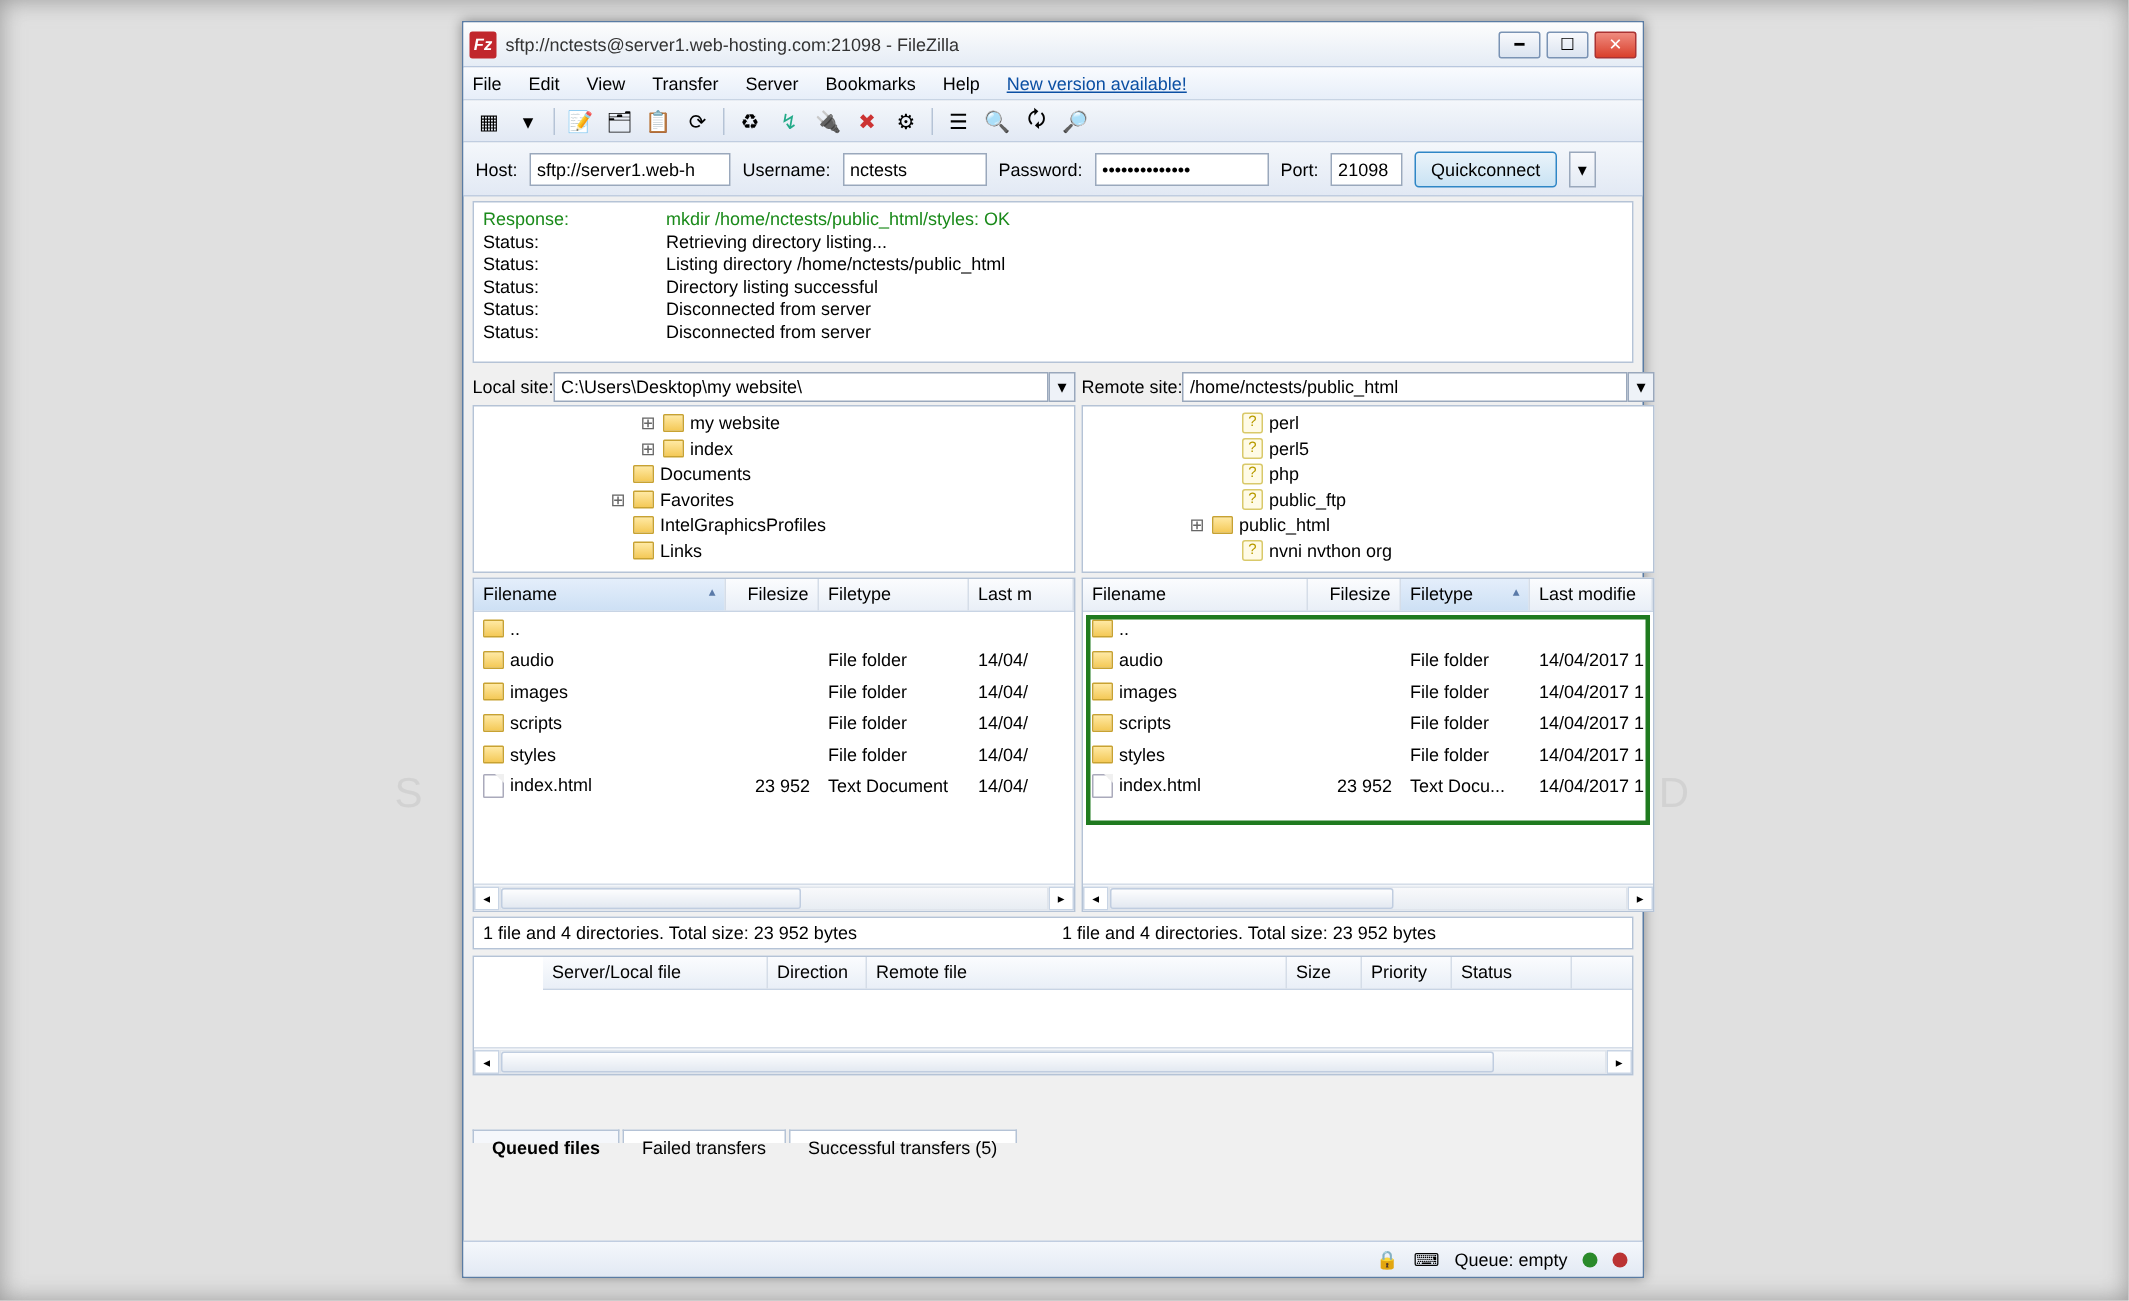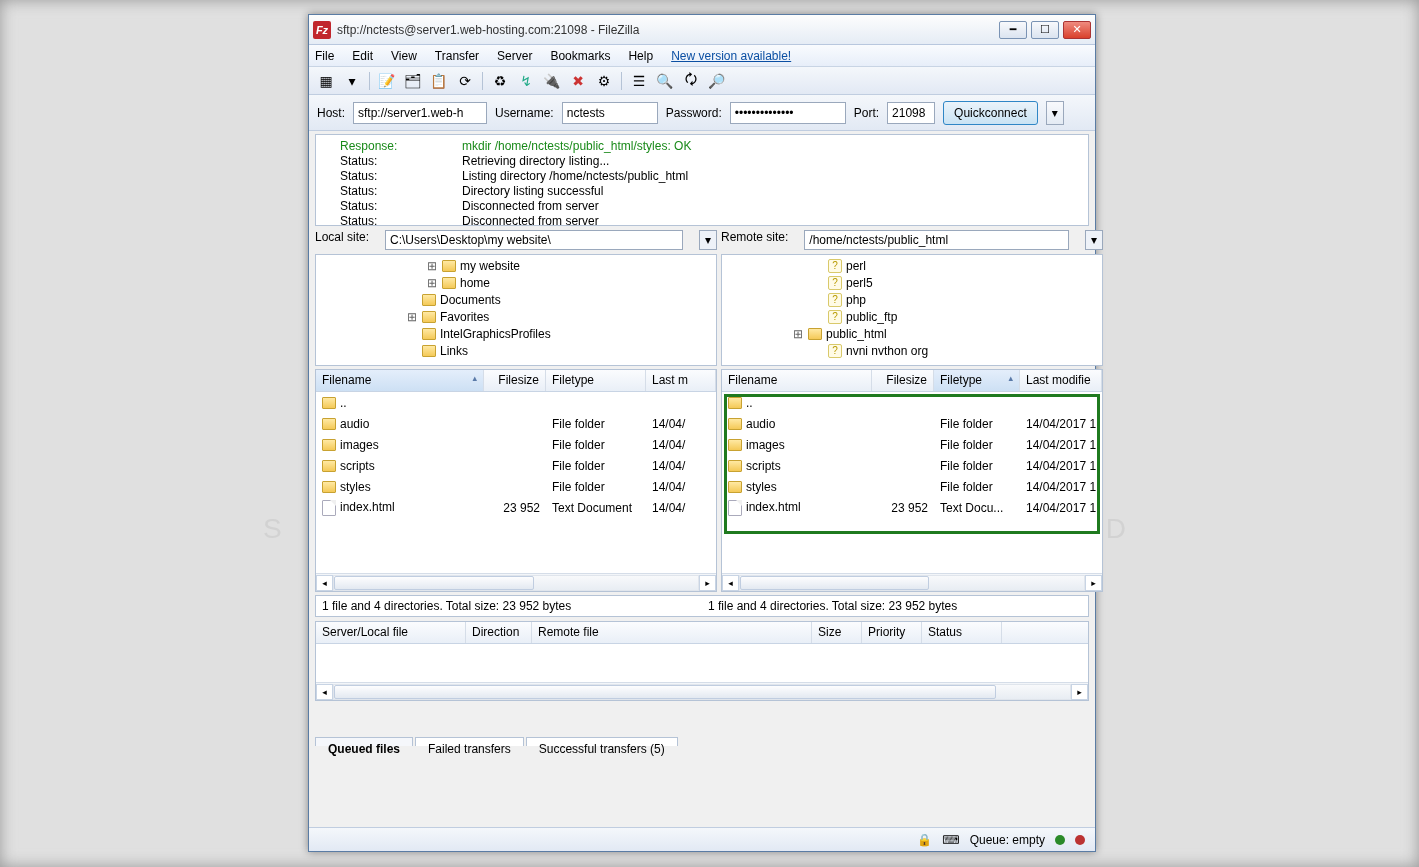--- a/index.html
+++ b/index.html
@@ -15,28 +15,28 @@
 .menubar { height:22px; background:linear-gradient(#f9fbfe,#e7eef9); border-bottom:1px solid #c8d4e4; display:flex; align-items:center; padding:0 6px; gap:18px; }
 .menubar span.link { color:#0b4fa3; text-decoration:underline; cursor:pointer; }
 .toolbar { height:28px; background:linear-gradient(#f4f7fb,#e2e9f4); border-bottom:1px solid #c0cde0; display:flex; align-items:center; padding:0 6px; gap:4px; }
 .tbtn { width:22px; height:20px; border:1px solid transparent; display:flex; align-items:center; justify-content:center; font-size:14px; cursor:pointer; }
 .tbtn.sep { width:1px; height:18px; background:#b5c3d6; border:none; margin:0 2px; }
 .connbar { height:36px; background:linear-gradient(#f4f7fb,#e2e9f4); border-bottom:1px solid #c0cde0; display:flex; align-items:center; padding:0 8px; gap:8px; }
 .connbar label { }
 .connbar input { height:22px; border:1px solid #9aa8bc; padding:0 4px; background:#fff; }
 .qbtn { height:24px; padding:0 10px; border:1px solid #2f86c6; border-radius:3px; background:linear-gradient(#eaf3fa,#c9e3f4); cursor:pointer; }
 .qdrop { width:18px; height:24px; border:1px solid #9aa8bc; background:linear-gradient(#f8f9fc,#e4ebf4); display:flex; align-items:center; justify-content:center; cursor:pointer; }
-.log { height:92px; border:1px solid #b5c3d6; margin:3px 6px 0 6px; background:#fff; padding:4px 24px; overflow:auto; position:relative; }
+.log { height:108px; border:1px solid #b5c3d6; margin:3px 6px 0 6px; background:#fff; padding:4px 6px; overflow:auto; position:relative; }
 .logrow { display:flex; gap:8px; line-height:15px; }
 .logrow .lbl { width:114px; }
 .green { color:#1a8a1a; }
 .blue { color:#1030af; }
 .panes { display:flex; height:362px; margin:4px 6px 0 6px; gap:4px; }
 .pane { flex:1; display:flex; flex-direction:column; }
-.pathrow { height:24px; display:flex; align-items:flex-start; gap:16px; }
+.pathrow { height:24px; display:flex; align-items:center; gap:0; }
 .pathrow input { flex:1; height:20px; border:1px solid #9aa8bc; padding:0 4px; }
 .pathrow .dd { width:18px; height:20px; border:1px solid #9aa8bc; background:#eef2f8; display:flex; align-items:center; justify-content:center; cursor:pointer; }
 .tree { height:112px; border:1px solid #b5c3d6; background:#fff; overflow:auto; padding:2px 2px 2px 110px; position:relative; }
 .treerow { display:flex; align-items:center; height:17px; gap:4px; }
 .tw { width:12px; text-align:center; color:#666; cursor:pointer; }
 .folder-ico { width:14px; height:12px; background:linear-gradient(#ffe9a3,#f4c957); border:1px solid #c8a231; border-radius:1px; }
 .q-ico { width:14px; height:14px; border:1px solid #d9c96a; background:#fffbe6; color:#b89b00; font-size:10px; display:flex; align-items:center; justify-content:center; border-radius:2px; }
 .filelist { flex:1; border:1px solid #b5c3d6; background:#fff; display:flex; flex-direction:column; margin-top:3px; }
 .flhead { height:22px; display:flex; background:linear-gradient(#fbfcfe,#e9eff7); border-bottom:1px solid #c8d4e4; }
 .flhead div { padding:3px 6px; border-right:1px solid #d5dde8; overflow:hidden; white-space:nowrap; }
@@ -49,21 +49,21 @@
 .file-ico::after { content:""; position:absolute; right:-1px; top:-1px; border:3px solid transparent; border-right-color:#f0f0f0; border-top-color:#f0f0f0; }
 .c1{width:168px}.c2{width:62px;text-align:right}.c3{width:100px}.c4{width:70px}
 .rc1{width:150px}.rc2{width:62px;text-align:right}.rc3{width:86px}.rc4{width:82px}
 .hscroll { height:18px; background:#f2f5f9; border-top:1px solid #d5dde8; display:flex; align-items:center; }
 .hscroll .ar { width:17px; height:16px; border:1px solid #c8d4e4; background:#fff; display:flex; align-items:center; justify-content:center; font-size:9px; cursor:pointer; }
 .hscroll .track { flex:1; height:16px; background:linear-gradient(#f8f9fb,#e8edf3); border:1px solid #e0e5ec; position:relative; }
 .hscroll .thumb { position:absolute; height:14px; top:0; background:linear-gradient(#fdfdfe,#e3e9f1); border:1px solid #c0cde0; border-radius:2px; }
 .status-strip { height:22px; border:1px solid #b5c3d6; background:#fff; margin:3px 6px 0 6px; display:flex; }
 .status-strip div { flex:1; padding:3px 6px; }
 .queue { margin:4px 6px 0 6px; border:1px solid #b5c3d6; background:#fff; height:80px; display:flex; flex-direction:column; }
-.qhead { height:22px; display:flex; background:linear-gradient(#fbfcfe,#e9eff7); border-bottom:1px solid #c8d4e4; }
+.qhead { height:22px; display:flex; background:linear-gradient(#fbfcfe,#e9eff7); border-bottom:1px solid #c8d4e4;margin-left:46px; }
 .qhead div { padding:3px 6px; border-right:1px solid #d5dde8; }
 .tabs { margin:4px 6px 0 6px; display:flex; height:24px; }
 .tab { border:1px solid #b5c3d6; border-bottom:none; padding:4px 12px; background:#fff; margin-right:2px; cursor:pointer;margin-top:32px; }
 .tab.active { font-weight:bold; background:#f5f7fb; }
 .bottombar { position:absolute; bottom:0; left:0; right:0; height:24px; background:linear-gradient(#f4f7fb,#e2e9f4); border-top:1px solid #c0cde0; display:flex; align-items:center; justify-content:flex-end; padding:0 10px; gap:10px; }
 .led { width:10px; height:10px; border-radius:50%; background:#b33; display:inline-block; }
 .led.g { background:#2a8a2a; }
 .highlight-box { position:absolute; border:3px solid #1f7a1f; pointer-events:none; }
 .watermark { position:absolute; left:50%; top:50%; transform:translate(-50%,-50%); font-size:88px; letter-spacing:30px; color:rgba(200,200,200,.25); font-weight:300; pointer-events:none; white-space:nowrap; }
 .watermark2 { position:absolute; left:50%; top:61%; transform:translate(-50%,-50%); font-size:28px; letter-spacing:30px; color:rgba(180,180,180,.3); pointer-events:none; white-space:nowrap; }
@@ -169,21 +169,21 @@
       </div>
       <div class="tree" id="ltree">
           <div class="treerow" style="margin-left: 0px;">
             <span class="tw">⊞</span>
             <span class="folder-ico"></span>
             <span>my website</span>
           </div>
           <div class="treerow" style="margin-left: 0px;">
             <span class="tw">⊞</span>
             <span class="folder-ico"></span>
-            <span>home</span>
+            <span>index</span>
           </div>
           <div class="treerow" style="margin-left: -20px;">
             <span class="tw"></span>
             <span class="folder-ico"></span>
             <span>Documents</span>
           </div>
           <div class="treerow" style="margin-left: -20px;">
             <span class="tw">⊞</span>
             <span class="folder-ico" style="background:linear-gradient(#ffe9a3,#f4c957)"></span>
             <span>Favorites</span>

